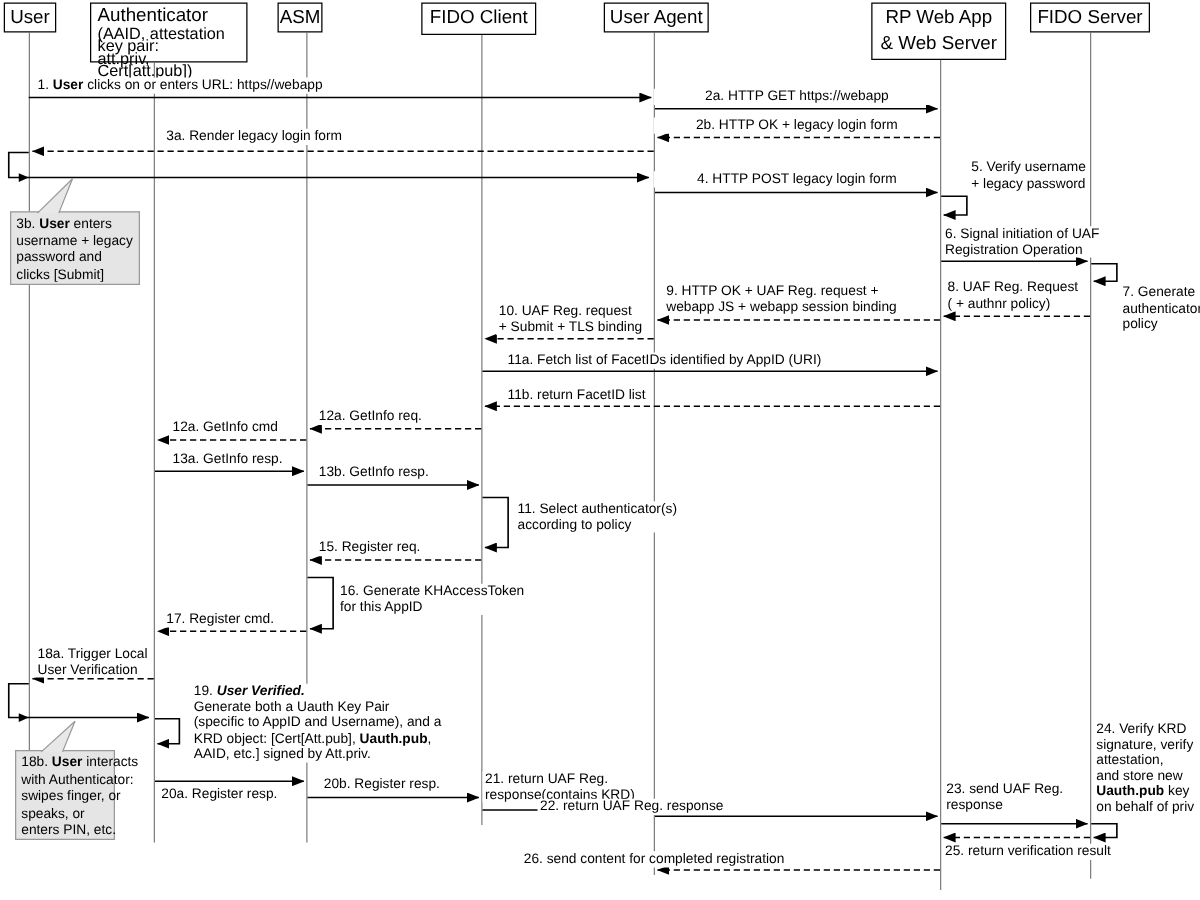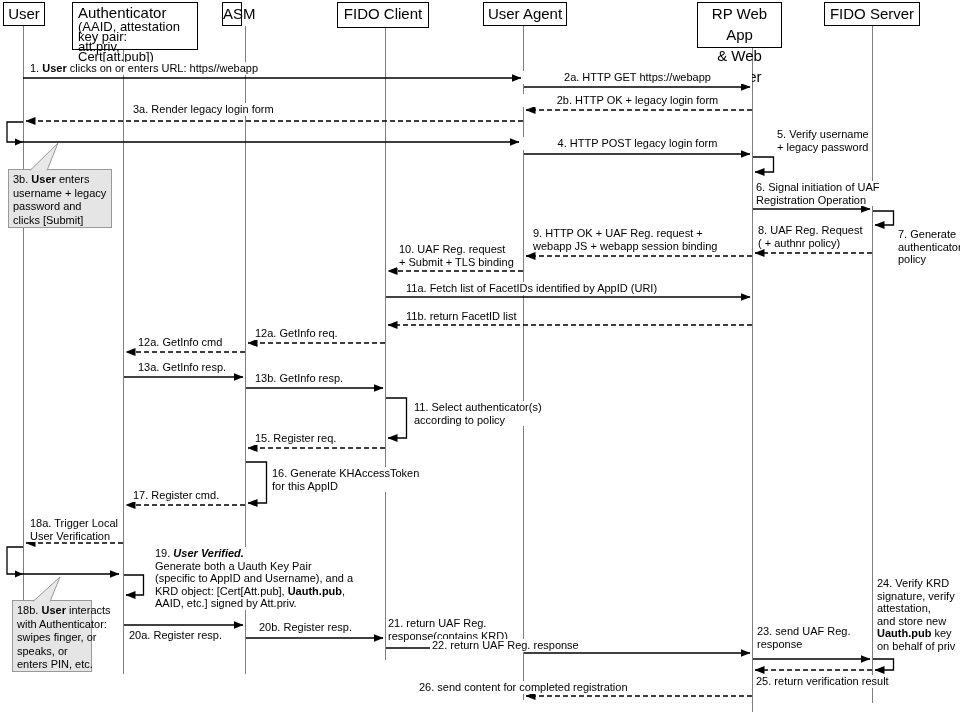--- a/index.html
+++ b/index.html
@@ -92,30 +92,30 @@
   </svg>
 
   <div class="abox" style="left:3px;top:2px;width:42px;height:24px;">
     <span>User</span>
   </div>
   <div class="abox la" style="left:72px;top:2px;width:126px;height:48px;line-height:19px;">
     <span>Authenticator</span>
     <div class="sub" style="padding-left:0;">(AAID, attestation key pair:</div>
     <div class="sub" style="padding-left:0;">att.priv, Cert[att.pub])</div>
   </div>
-  <div class="abox" style="left:222px;top:2px;width:20px;height:24px;">
+  <div class="abox" style="left:222px;top:2px;width:36px;height:24px;">
     <span>ASM</span>
   </div>
   <div class="abox" style="left:337px;top:2px;width:92px;height:26px;">
     <span>FIDO Client</span>
   </div>
   <div class="abox" style="left:483px;top:2px;width:84px;height:24px;">
     <span>User Agent</span>
   </div>
-  <div class="abox" style="left:697px;top:2px;width:85px;height:46px;line-height:21px;">
+  <div class="abox" style="left:697px;top:2px;width:108px;height:46px;line-height:21px;">
     <div>RP Web App</div>
     <div>&amp; Web Server</div>
   </div>
   <div class="abox" style="left:824px;top:2px;width:96px;height:24px;">
     <span>FIDO Server</span>
   </div>
 
   <div class="lbl" style="left:28px;top:62px;"><span>1. </span><b>User</b><span> clicks on or enters URL: https//webapp</span></div>
   <div class="lbl ctr" style="left:523px;top:71px;width:229px;">2a. HTTP GET https://webapp</div>
   <div class="lbl ctr" style="left:523px;top:94px;width:229px;">2b. HTTP OK + legacy login form</div>

